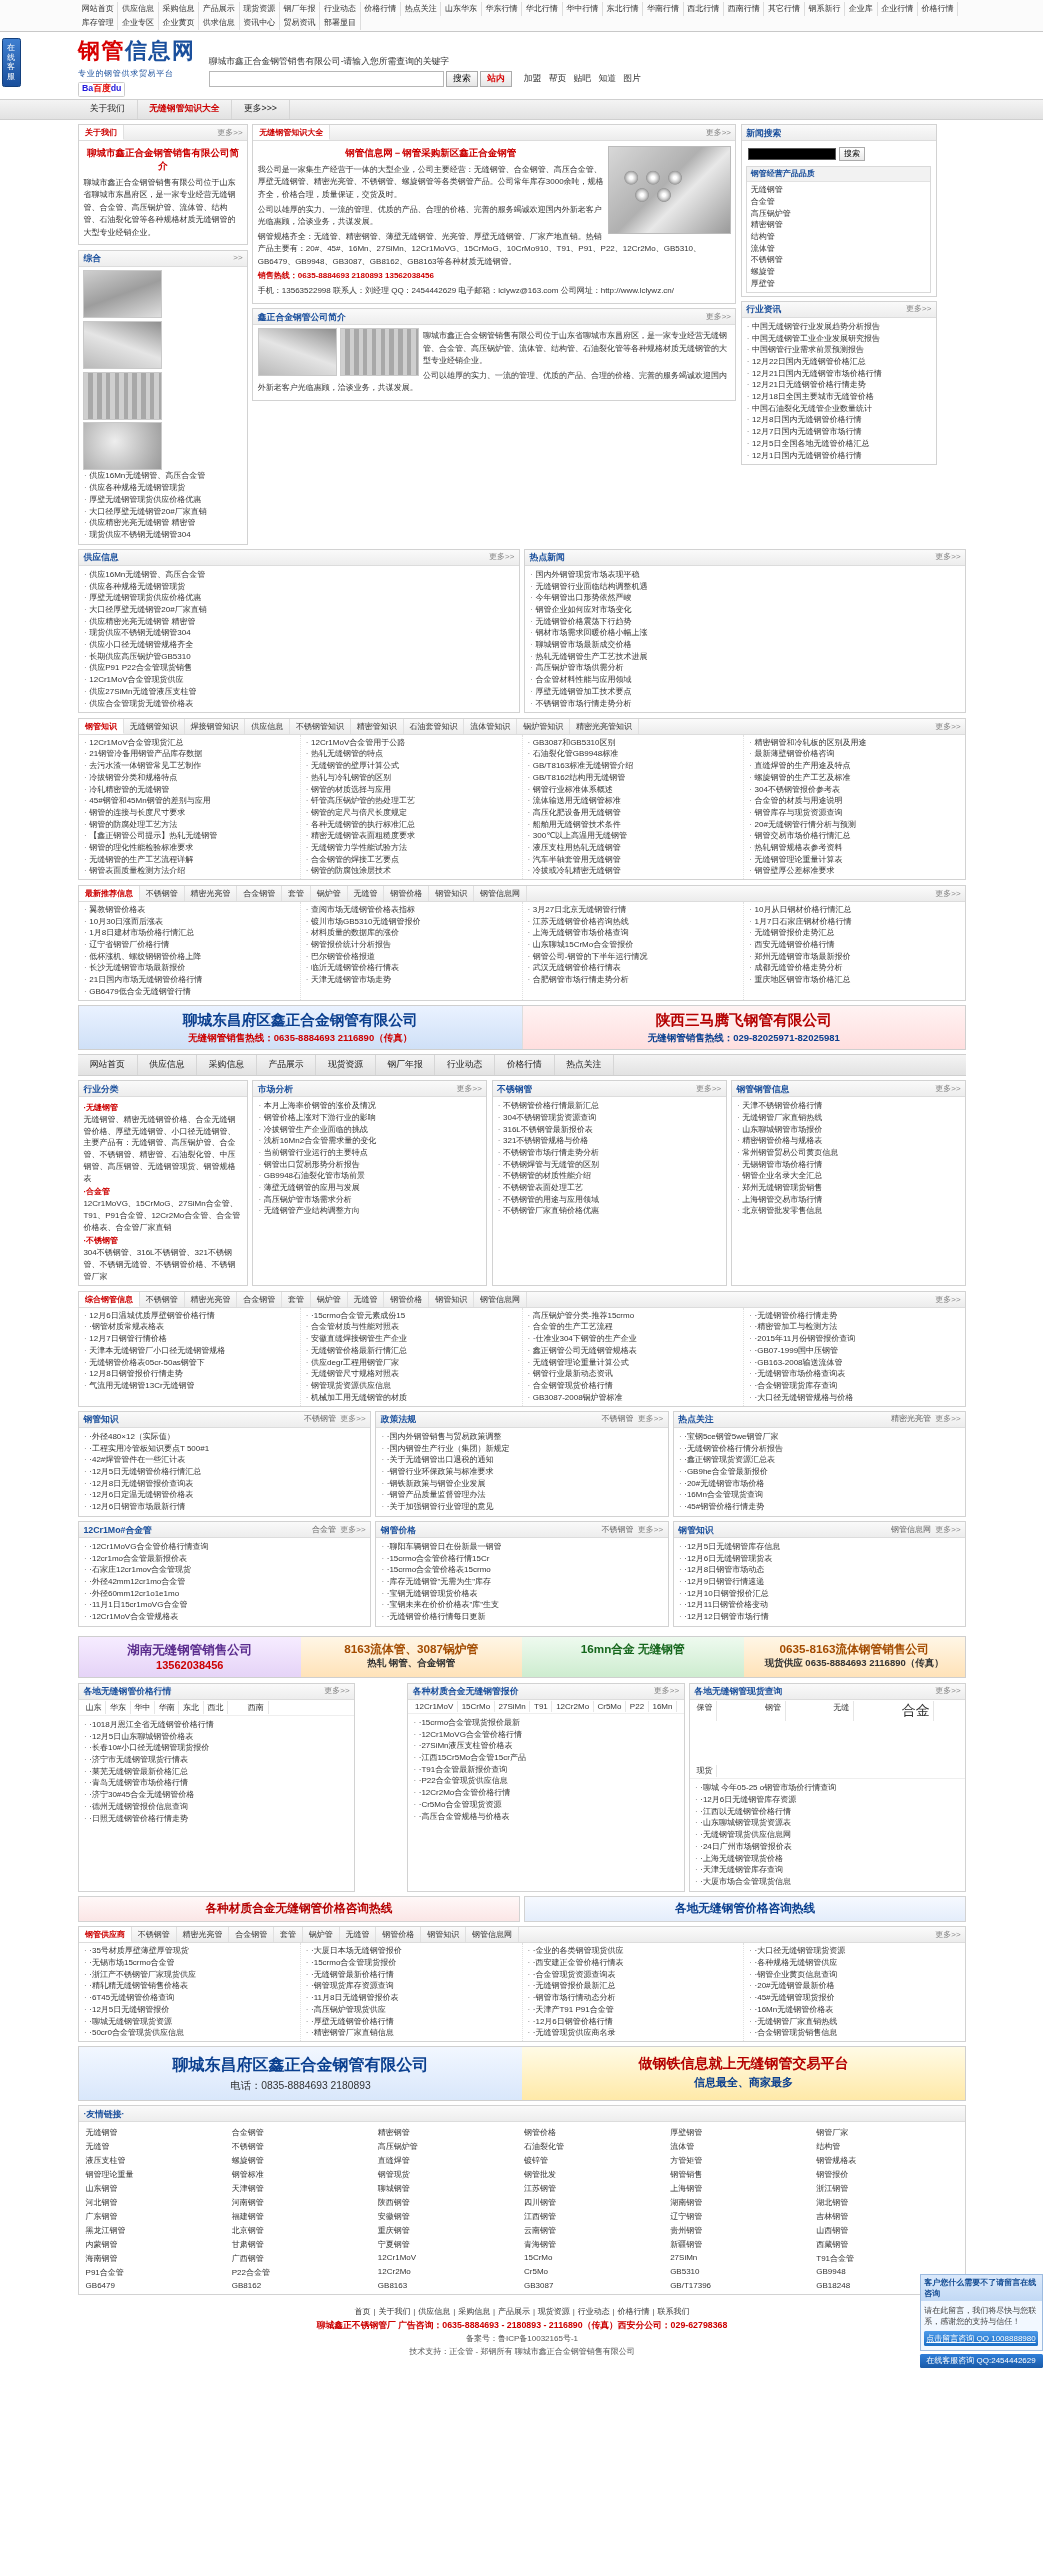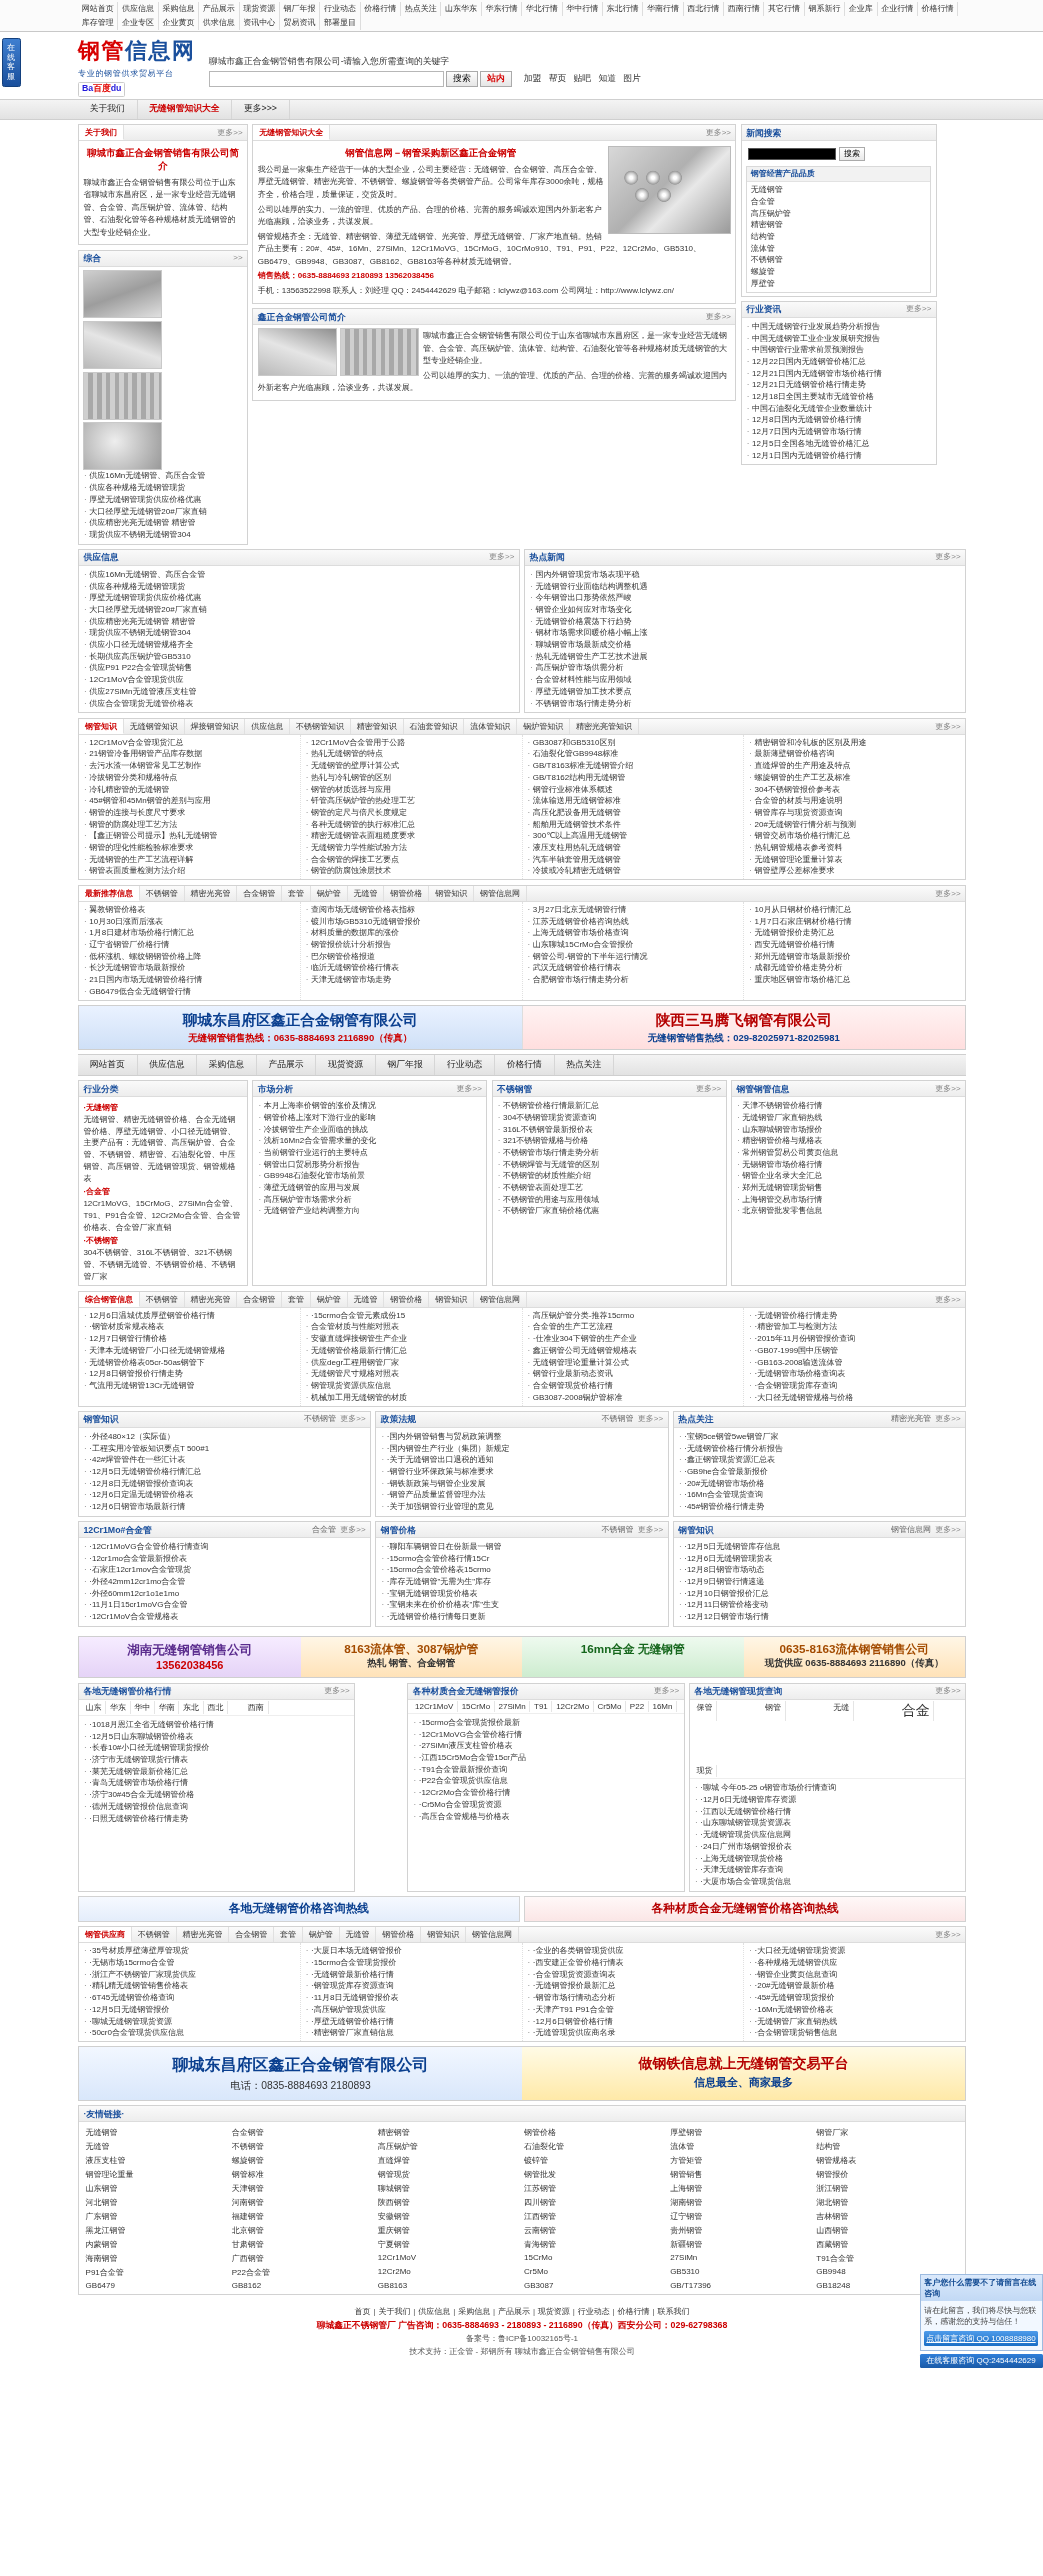--- a/index.html
+++ b/index.html
@@ -1017,25 +1017,25 @@
               <li><a href="#">·24日广州市场钢管报价表</a></li>
               <li><a href="#">·上海无缝钢管现货价格</a></li>
               <li><a href="#">·天津无缝钢管库存查询</a></li>
               <li><a href="#">·大厦市场合金管现货信息</a></li>
             </ul>
           </div>
         </div>
       </div>
 
     <div class="row">
+      <div class="panel center" style="flex:1;padding:4.4px 0;background:linear-gradient(#fff8f8,#fbe6e6);">
+        <span style="font-size:11.7px;font-weight:bold;color:#b50000;">各种材质合金无缝钢管价格咨询热线</span>
+      </div>
       <div class="panel center" style="flex:1;padding:4.4px 0;background:linear-gradient(#f6f9ff,#e4edfb);">
         <span style="font-size:11.7px;font-weight:bold;color:#0a3f8f;">各地无缝钢管价格咨询热线</span>
-      </div>
-      <div class="panel center" style="flex:1;padding:4.4px 0;background:linear-gradient(#fff8f8,#fbe6e6);">
-        <span style="font-size:11.7px;font-weight:bold;color:#b50000;">各种材质合金无缝钢管价格咨询热线</span>
       </div>
     </div>
 
     <div class="panel">
       <div class="tabbar" id="sb-tabs">
           <div class="tab active">钢管供应商</div>
           <div class="tab">不锈钢管</div>
           <div class="tab">精密光亮管</div>
           <div class="tab">合金钢管</div>
           <div class="tab">套管</div>

